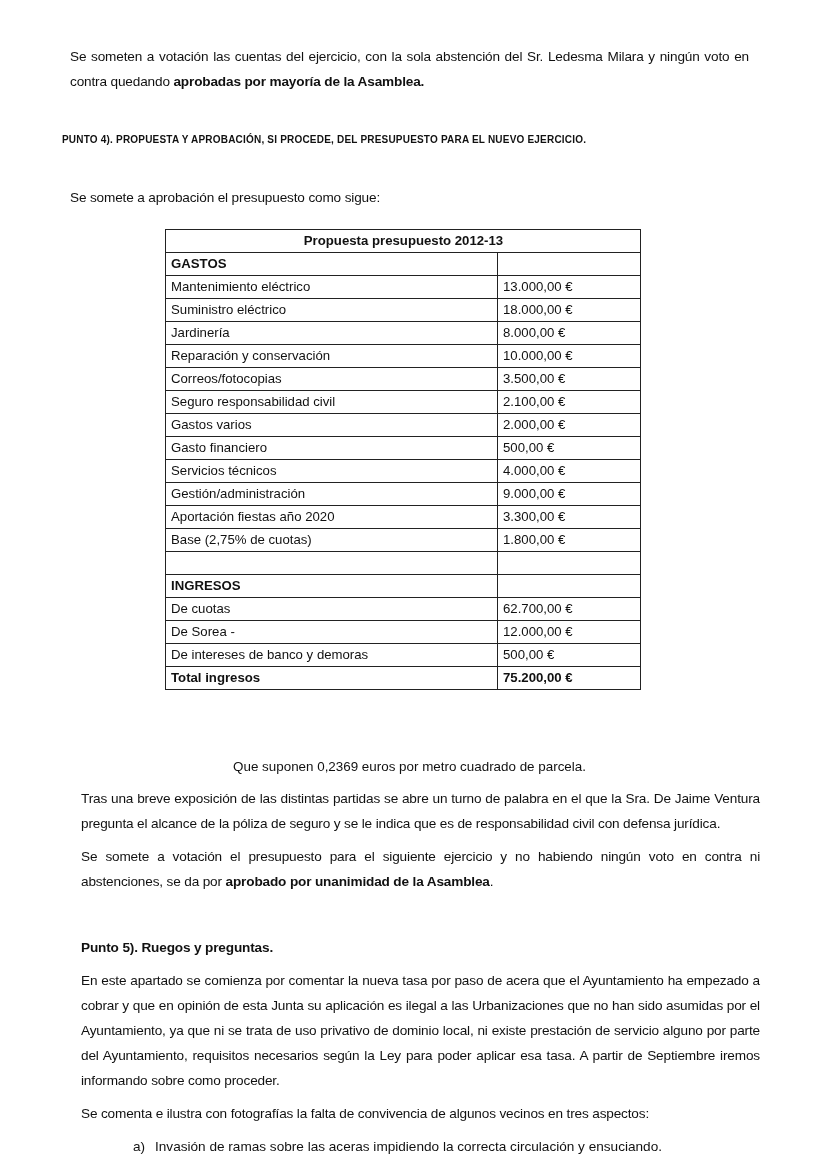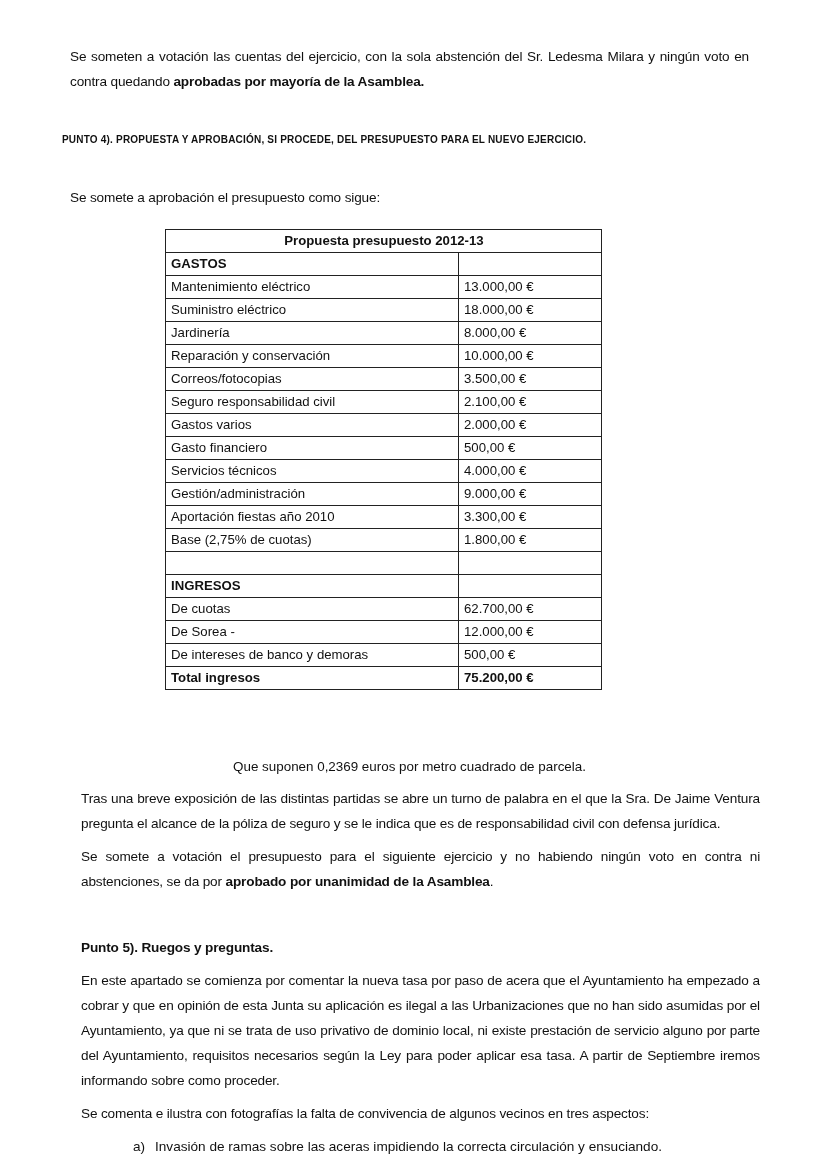--- a/index.html
+++ b/index.html
@@ -12,21 +12,21 @@
     font-size: 13.6px; line-height: 25px; margin: 8px; text-align: justify;
     font-family: "Liberation Sans", sans-serif;
     letter-spacing: -0.15px;
   }
   .b { font-weight: bold; }
   .heading { font-weight: bold; font-size: 10px; line-height: 25px; margin: 0; text-align: justify; letter-spacing: 0.2px; }
   .gap-lg { height: 25px; }
 
   .table-wrap { position: absolute; left: 165px; top: 229px; width: 489px; }
   table.budget {
-    border-collapse: collapse; width: 437px;
+    border-collapse: collapse; width: 476px;
     font-family: "Liberation Sans", sans-serif; font-size: 13.2px;
   }
   table.budget td {
     border: 1.5px solid #222222; height: 22px; padding: 0 4px 0 5px;
     vertical-align: middle; line-height: 22px;
   }
   table.budget td.amt { text-align: left; width: 133px; padding-right: 4px; }
   table.budget td.title { text-align: center; font-weight: bold; }
   table.budget tr.bold td { font-weight: bold; }
   .note {
@@ -92,21 +92,21 @@
         </tr>
     <tr>
           <td>Servicios técnicos</td>
           <td class="amt">4.000,00 €</td>
         </tr>
     <tr>
           <td>Gestión/administración</td>
           <td class="amt">9.000,00 €</td>
         </tr>
     <tr>
-          <td>Aportación fiestas año 2010</td>
+          <td>Aportación fiestas año 2020</td>
           <td class="amt">3.300,00 €</td>
         </tr>
     <tr>
           <td>Base (2,75% de cuotas)</td>
           <td class="amt">1.800,00 €</td>
         </tr>
     <tr>
           <td></td>
           <td class="amt"></td>
         </tr>

